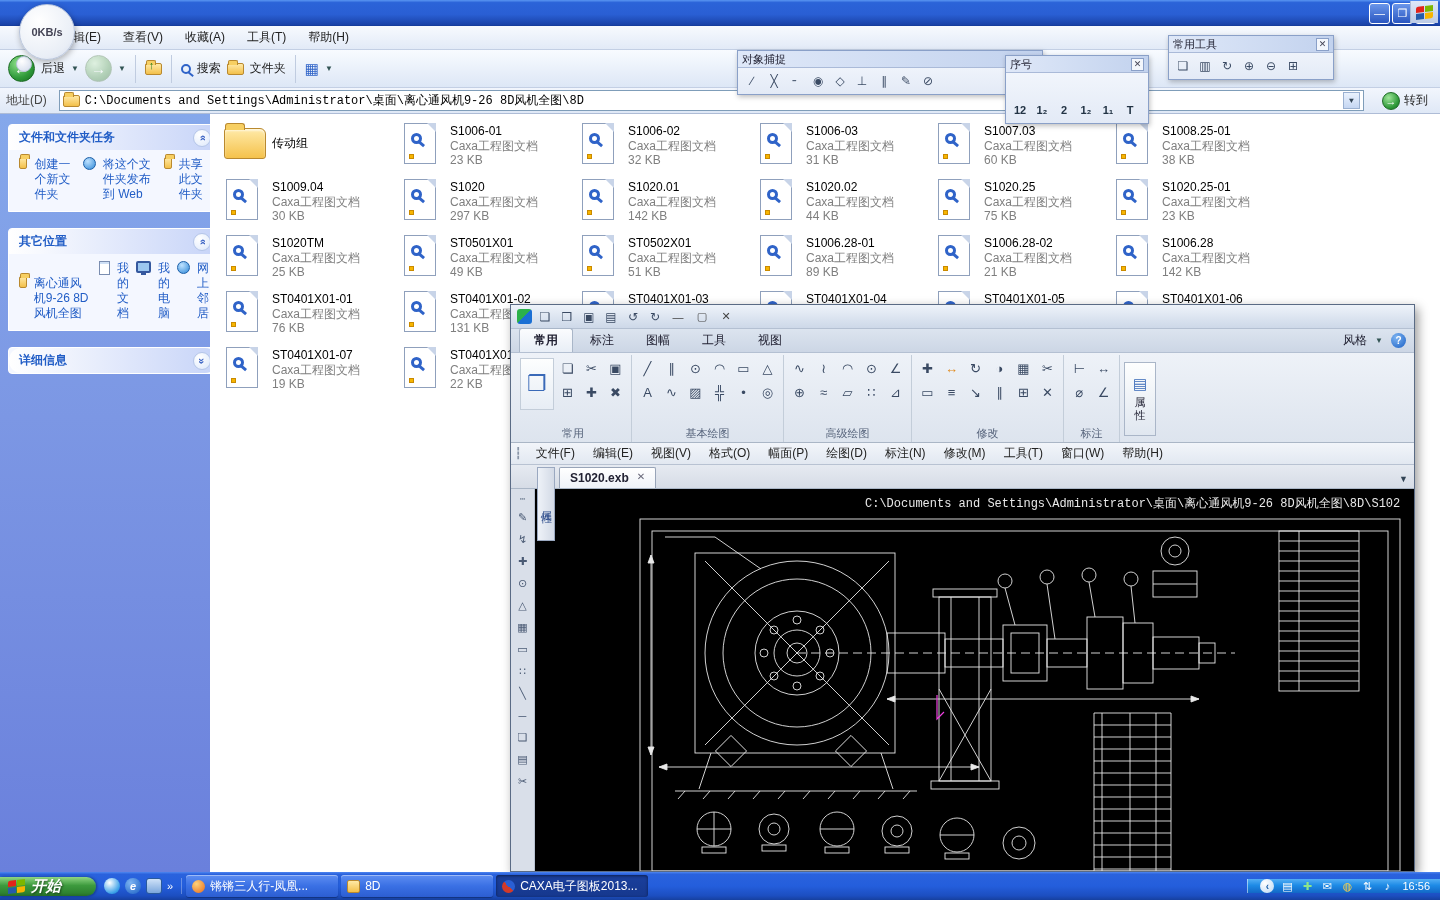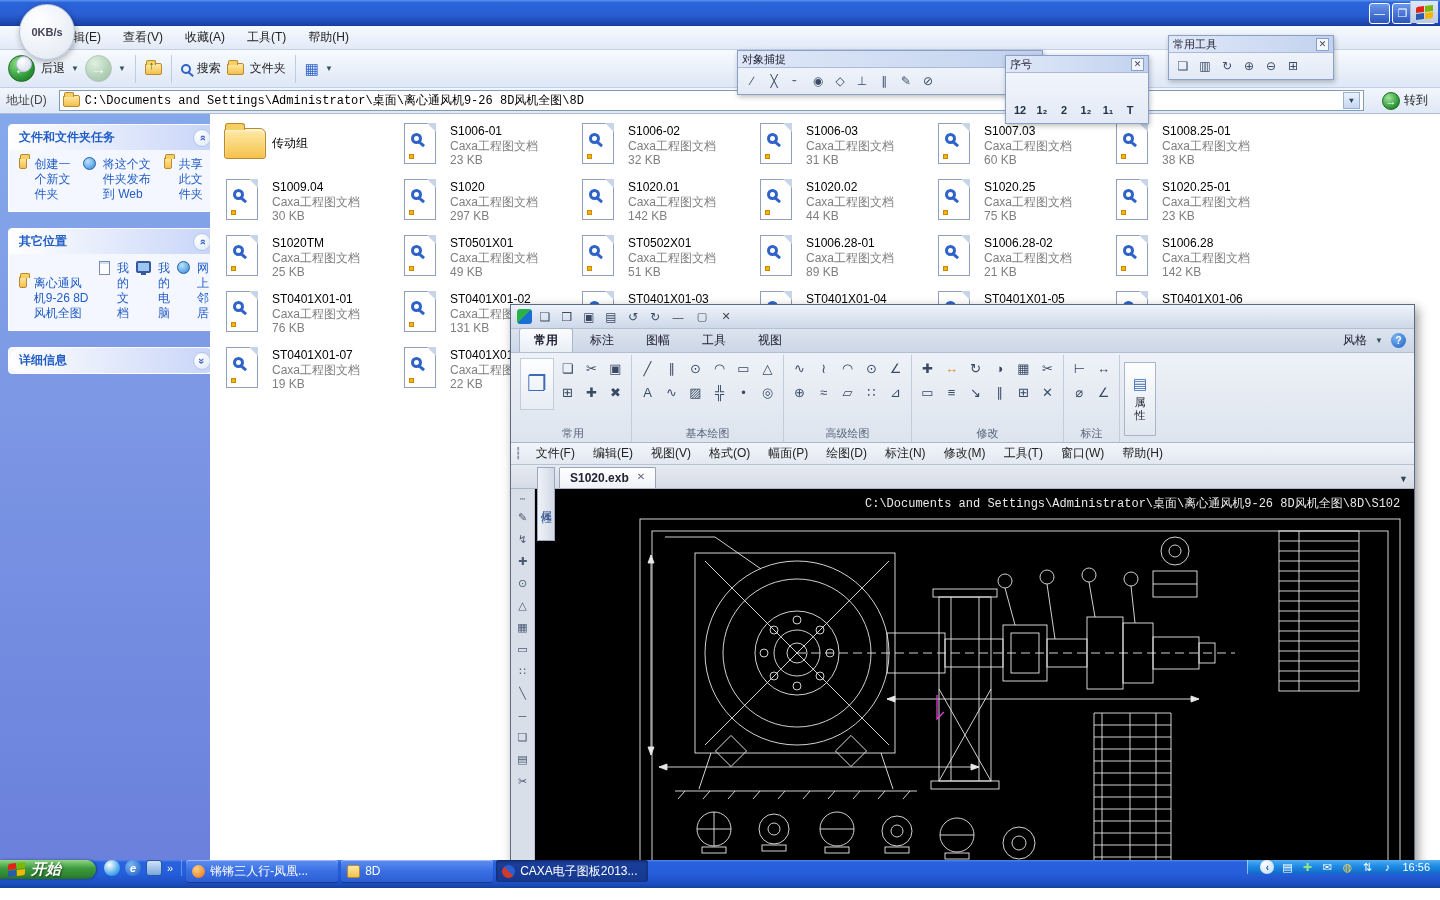--- a/index.html
+++ b/index.html
@@ -163,22 +163,22 @@
     display:flex;flex-direction:column;align-items:center;gap:5px;padding-top:4px;}
   .cx-leftbar .grip{color:#8a96a8;font-size:10px;}
   .lt-ic{width:18px;height:17px;display:flex;align-items:center;justify-content:center;color:#4a5a74;font-size:11px;}
   .cx-canvas{position:absolute;left:24px;top:0;right:0;bottom:0;background:#000;overflow:hidden;}
   .cx-canvas svg{position:absolute;inset:0;width:100%;height:100%;}
   .coord-ic{position:absolute;left:8px;top:7px;color:#35c2e8;font-size:15px;z-index:3;}
   .canvas-path{position:absolute;left:330px;top:6px;right:0;color:#e8e8e8;font-size:12px;white-space:nowrap;overflow:hidden;
     font-family:"Liberation Mono","DejaVu Sans Mono",monospace;z-index:3;}
 
   
-  .taskbar{position:absolute;left:0;bottom:12px;width:1440px;height:28px;z-index:70;
-    background:linear-gradient(180deg,#4f87f0 0%,#2a62dd 8%,#245edc 50%,#1c4ec0 85%,#16409f);display:flex;align-items:flex-start;}
+  .taskbar{position:absolute;left:0;bottom:0;width:1440px;height:28px;z-index:70;
+    background:linear-gradient(180deg,#4f87f0 0%,#2a62dd 8%,#245edc 50%,#1c4ec0 85%,#16409f);display:flex;align-items:center;}
   .start-btn{width:96px;border-radius:0 12px 12px 0;display:flex;align-items:center;gap:6px;padding-left:8px;
     background:linear-gradient(180deg,#8fd683 0%,#3c9a3d 45%,#2e8230 85%,#256b28);box-shadow:1px 0 3px rgba(0,0,0,.4);}
   .start-btn .lbl{color:#fff;font-size:15px;font-weight:bold;font-style:italic;text-shadow:1px 1px 2px rgba(0,0,0,.5);}
   .qlaunch{display:flex;align-items:center;gap:5px;padding:0 8px;border-right:1px solid rgba(255,255,255,.3);}
   .ql-ic{width:16px;height:16px;display:flex;align-items:center;justify-content:center;border-radius:3px;font-size:11px;}
   .ql-e{color:#fff;background:radial-gradient(circle at 35% 30%,#7db4f2,#1a5fc4);font-style:italic;font-weight:bold;border-radius:50%;}
   .ql-circle{border-radius:50%;background:radial-gradient(circle at 35% 30%,#fff,#3aa0e8 70%,#1a70b8);}
   .ql-desk{background:linear-gradient(#cfe2f8,#7aa6dc);border:1px solid #2a5a9c;}
   .ql-more{color:#fff;font-size:11px;}
   .tasks{display:flex;align-items:center;gap:3px;padding:0 4px;flex:1;}

